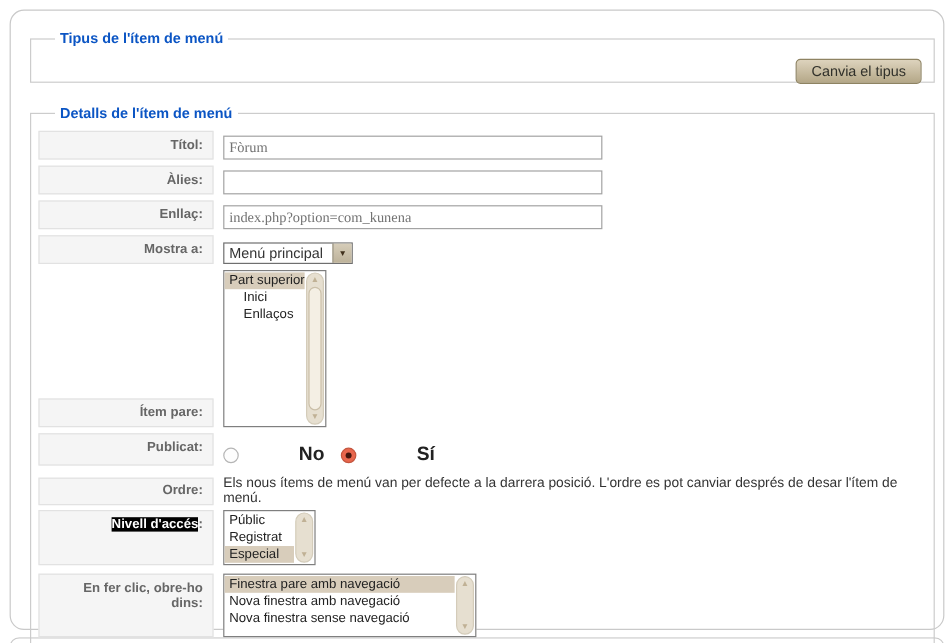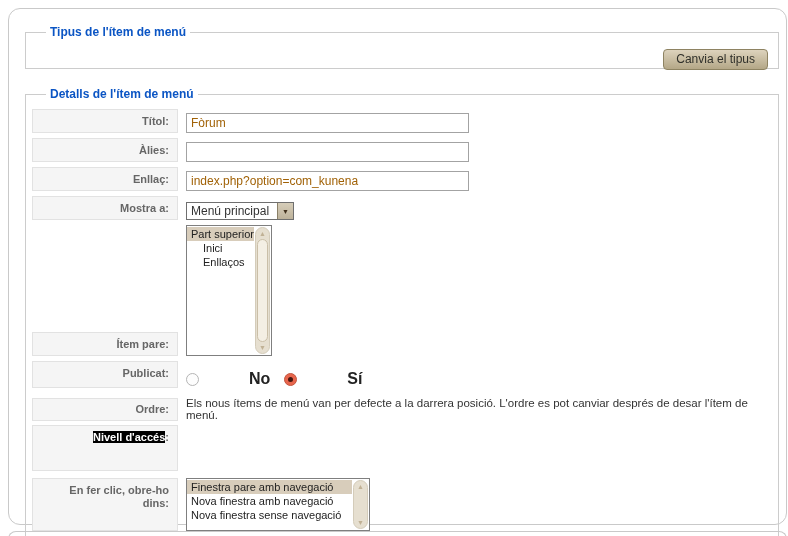--- a/index.html
+++ b/index.html
@@ -36,24 +36,24 @@
   .row { display: flex; align-items: flex-end; margin-bottom: 5px; }
   .label-box {
     flex: none; width: 146px;
     background: #f5f5f5; border: 1px solid #e2e2e2;
     text-align: right; padding: 5px 8px 4px;
     color: #666; font-weight: bold; font-size: 11px;
     line-height: 13px;
   }
   .field { margin-left: 8px; display: flex; align-items: flex-start; padding-top: 1px; }
   .ti {
-    width: 283px; height: 20px;
+    width: 316px; height: 20px;
     border: 1px solid #a3a3a3; background: #fff;
-    font-family: Liberation Sans, sans-serif;
-    font-size: 12px; color: #a16207; padding: 1px 4px;
+    font-family: Liberation Serif, serif;
+    font-size: 12px; color: #737373; padding: 1px 4px;
   }
   
   .fake-select {
     display: inline-flex; align-items: stretch; height: 18px;
     border: 1px solid #6f6f6f; background: #fff; cursor: default;
   }
   .fake-select .txt { font-size: 12px; padding: 1px 8px 0 4px; white-space: nowrap; }
   .fake-select .arrow-btn {
     width: 16px; background: linear-gradient(#d6cdb9, #bdb29a);
     border-left: 1px solid #8a8068;
@@ -75,21 +75,21 @@
     display: flex; flex-direction: column; align-items: center;
     justify-content: space-between; padding: 1px 0;
   }
   .sb .arr { font-size: 7px; color: #c0b195; line-height: 9px; }
   .sb .thumb {
     align-self: stretch; flex: 1; margin: 1px 1px;
     background: #f4efe4; border: 1px solid #cabfa8; border-radius: 7px;
   }
   .lb-parent { width: 86px; height: 131px; }
   .lb-access { width: 77px; height: 46px; }
-  .lb-target { width: 184px; height: 53px; }
+  .lb-target { width: 211px; height: 53px; }
   
   .radio-group { display: flex; align-items: center; gap: 6px; padding-top: 5px; }
   .radio {
     width: 13px; height: 13px; border-radius: 50%;
     border: 1px solid #b5b5b5; background: #fdfdfd; cursor: pointer;
   }
   .radio.checked {
     border: 1px solid #c4553e; background: #e8664d;
     display: flex; align-items: center; justify-content: center;
   }
@@ -190,20 +190,33 @@
 
     <div class="row" style="margin-bottom:4px;">
       <div class="label-box min17" style="padding-top:4px;">Ordre:</div>
       <div class="field" style="padding-top:0;">
         <div class="order-text">Els nous ítems de menú van per defecte a la darrera posició. L'ordre es pot canviar després de desar l'ítem de menú.</div>
       </div>
     </div>
 
     <div class="row" style="margin-bottom:4px;">
       <div class="label-box min46"><span class="hl">Nivell d'accés</span><span>:</span></div>
+      <div class="field" style="padding-top:0;">
+        <div class="listbox lb-access">
+          <div class="opts">
+            <div class="opt">Públic</div>
+            <div class="opt">Registrat</div>
+            <div class="opt sel">Especial</div>
+          </div>
+          <div class="sb">
+            <span class="arr">▲</span>
+            <span class="arr">▼</span>
+          </div>
+        </div>
+      </div>
     </div>
 
     <div class="row" style="margin-bottom:0;">
       <div class="label-box min53">En fer clic, obre-ho dins:</div>
       <div class="field" style="padding-top:3px;">
         <div class="listbox lb-target">
           <div class="opts">
             <div class="opt sel">Finestra pare amb navegació</div>
             <div class="opt">Nova finestra amb navegació</div>
             <div class="opt">Nova finestra sense navegació</div>

